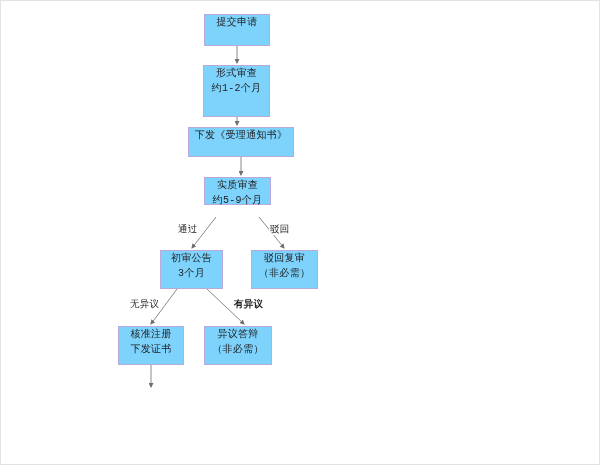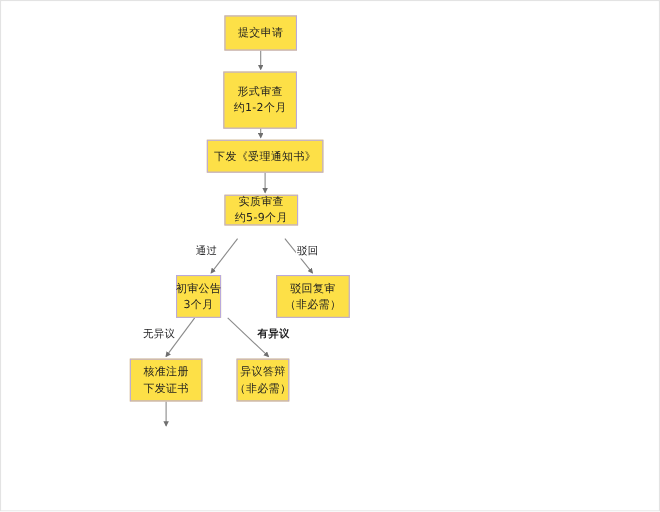--- a/index.html
+++ b/index.html
@@ -22,32 +22,32 @@
   #flow-svg {
     position: absolute;
     left: 0;
     top: 0;
     width: 600px;
     height: 465px;
   }
   .node {
     position: absolute;
     box-sizing: border-box;
-    background: #fde047;
+    background: #7dd3fc;
     border: 1px solid #b9a9dc;
     display: flex;
     flex-direction: column;
     align-items: center;
-    justify-content: center;
     color: #1d1d1f;
     font-size: 10px;
     line-height: 15px;
     letter-spacing: 0.3px;
     text-align: center;
     white-space: nowrap;
+    font-family: Liberation Mono, monospace;
   }
   .node .line2 {
     display: block;
   }
   .edge-label {
     position: absolute;
     font-size: 9.5px;
     line-height: 12px;
     color: #1d1d1f;
     background: #ffffff;
@@ -91,36 +91,36 @@
 
   <div class="node" style="left:187px; top:126px; width:106px; height:30px;">
     <span class="line1">下发《受理通知书》</span>
   </div>
 
   <div class="node" style="left:203px; top:176px; width:67px; height:28px;">
     <span class="line1">实质审查</span>
     <span class="line2">约5-9个月</span>
   </div>
 
-  <div class="node" style="left:159px; top:249px; width:41px; height:39px;">
+  <div class="node" style="left:159px; top:249px; width:63px; height:39px;">
     <span class="line1">初审公告</span>
     <span class="line2">3个月</span>
   </div>
 
   <div class="node" style="left:250px; top:249px; width:67px; height:39px;">
     <span class="line1">驳回复审</span>
     <span class="line2">（非必需）</span>
   </div>
 
   <div class="node" style="left:117px; top:325px; width:66px; height:39px;">
     <span class="line1">核准注册</span>
     <span class="line2">下发证书</span>
   </div>
 
-  <div class="node" style="left:214px; top:325px; width:48px; height:39px;">
+  <div class="node" style="left:203px; top:325px; width:68px; height:39px;">
     <span class="line1">异议答辩</span>
     <span class="line2">（非必需）</span>
   </div>
 
 
   <div class="edge-label" style="left:176px; top:222px;">通过</div>
   <div class="edge-label" style="left:268px; top:222px;">驳回</div>
   <div class="edge-label" style="left:128px; top:297px;">无异议</div>
   <div class="edge-label" style="left:232px; top:297px;font-weight:bold;">有异议</div>
 

